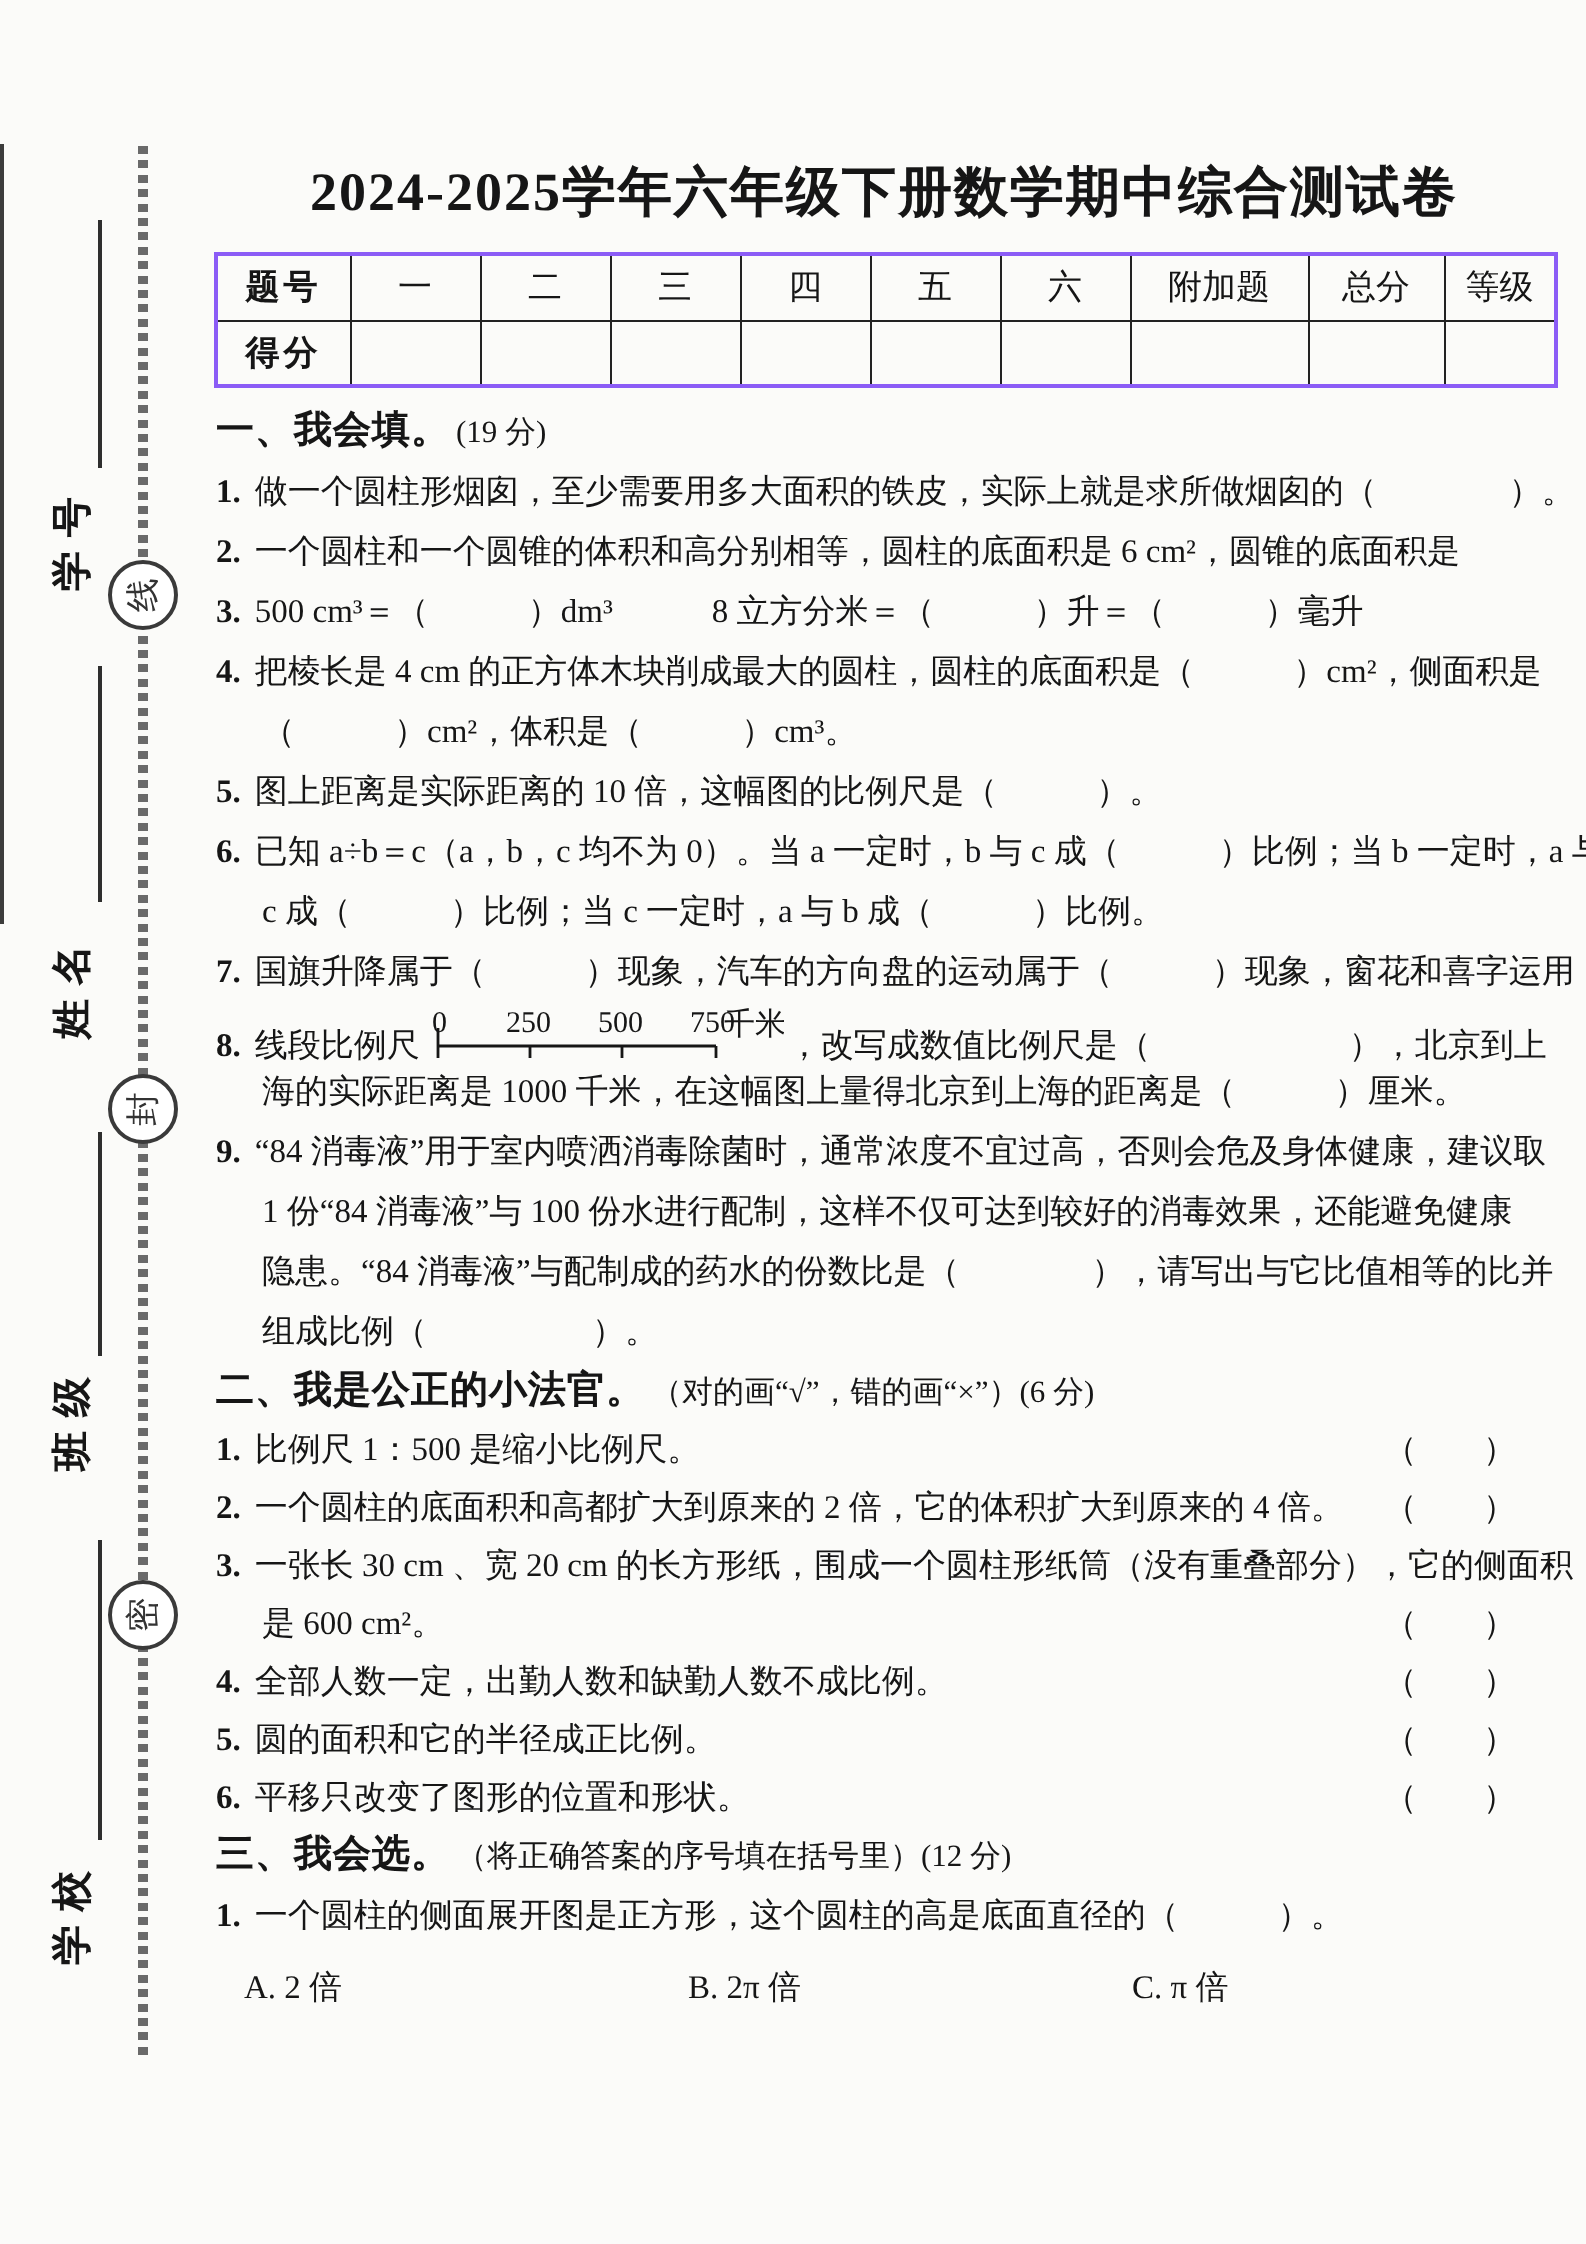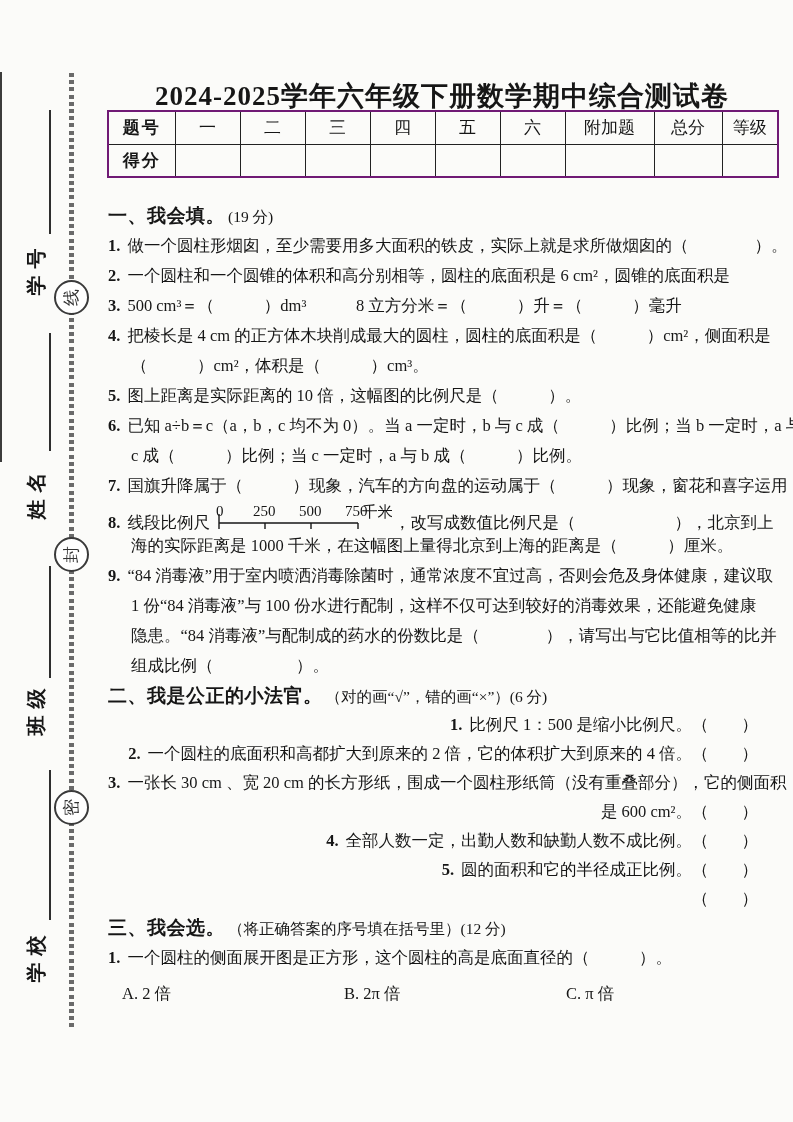--- a/index.html
+++ b/index.html
@@ -31,35 +31,35 @@
   
   .seal { position:absolute; left:54px; width:35px; height:35px; border:2px solid #3a3a3a;
     border-radius:50%; background:#fff; display:flex; align-items:center; justify-content:center; }
   .seal span { transform:rotate(-90deg); font-size:17px; color:#333; }
   .seal-1 { top:280px; } .seal-2 { top:537px; } .seal-3 { top:790px; }
 
   .title { position:absolute; left:108px; top:78px; width:668px; text-align:center;
     font-size:27px; font-weight:bold; letter-spacing:1px;
     font-family:"Liberation Serif", serif; }
 
-  table.score { position:absolute; left:107px; top:110px; border-collapse:collapse;
-    border:2px solid #701a75; table-layout:fixed; }
+  table.score { position:absolute; left:107px; top:126px; border-collapse:collapse;
+    border:2px solid #8b5cf6; table-layout:fixed; }
   table.score td { border:1px solid #222; height:33px; text-align:center;
     font-size:17px; overflow:hidden; }
   table.score td.lbl { font-weight:bold; letter-spacing:2px; }
 
   .main { position:absolute; left:108px; top:201px; width:676px; font-size:16.5px; }
   .ln { height:30px; line-height:30px; white-space:nowrap; }
   .s2 .ln { height:29px; line-height:29px; }
   .ind { padding-left:23px; }
   .qn { font-weight:bold; margin-right:7px; }
   .sec-b { font-weight:bold; font-size:19px;
     font-family:"Liberation Sans", sans-serif; letter-spacing:0.5px; }
   .sec-n { font-size:15.5px; margin-left:3px; }
-  .jrow { display:flex; justify-content:flex-end; width:650px; }
+  .jrow { display:flex; justify-content:space-between; width:650px; }
   .opts { padding-left:14px; margin-top:6px; }
   .opts span { display:inline-block; width:222px; }
   .scalebar { vertical-align:-5px; margin:0 2px; }
   .scalebar text { font-family:"Liberation Serif", serif; font-size:15px; fill:#161616; }
   .scalebar .unit { font-size:15.5px; }
 </style>
 </head>
 <body>
 
 <div class="edge-strip"></div>
@@ -191,20 +191,21 @@
       </div>
     <div class="ln jrow">
         <span><span class="qn">4.</span><span>全部人数一定，出勤人数和缺勤人数不成比例。</span></span>
         <span>（　　）</span>
       </div>
     <div class="ln jrow">
         <span><span class="qn">5.</span><span>圆的面积和它的半径成正比例。</span></span>
         <span>（　　）</span>
       </div>
     <div class="ln jrow">
+        <span><span class="qn">6.</span><span>平移只改变了图形的位置和形状。</span></span>
         <span>（　　）</span>
       </div>
   </div>
 
   <div class="ln">
     <span class="sec-b">三、我会选。</span><span class="sec-n">（将正确答案的序号填在括号里）(12 分)</span>
   </div>
   <div class="ln"><span class="qn">1.</span><span>一个圆柱的侧面展开图是正方形，这个圆柱的高是底面直径的（　　　）。</span></div>
   <div class="ln opts">
     <span>A. 2 倍</span><span>B. 2π 倍</span><span>C. π 倍</span>

